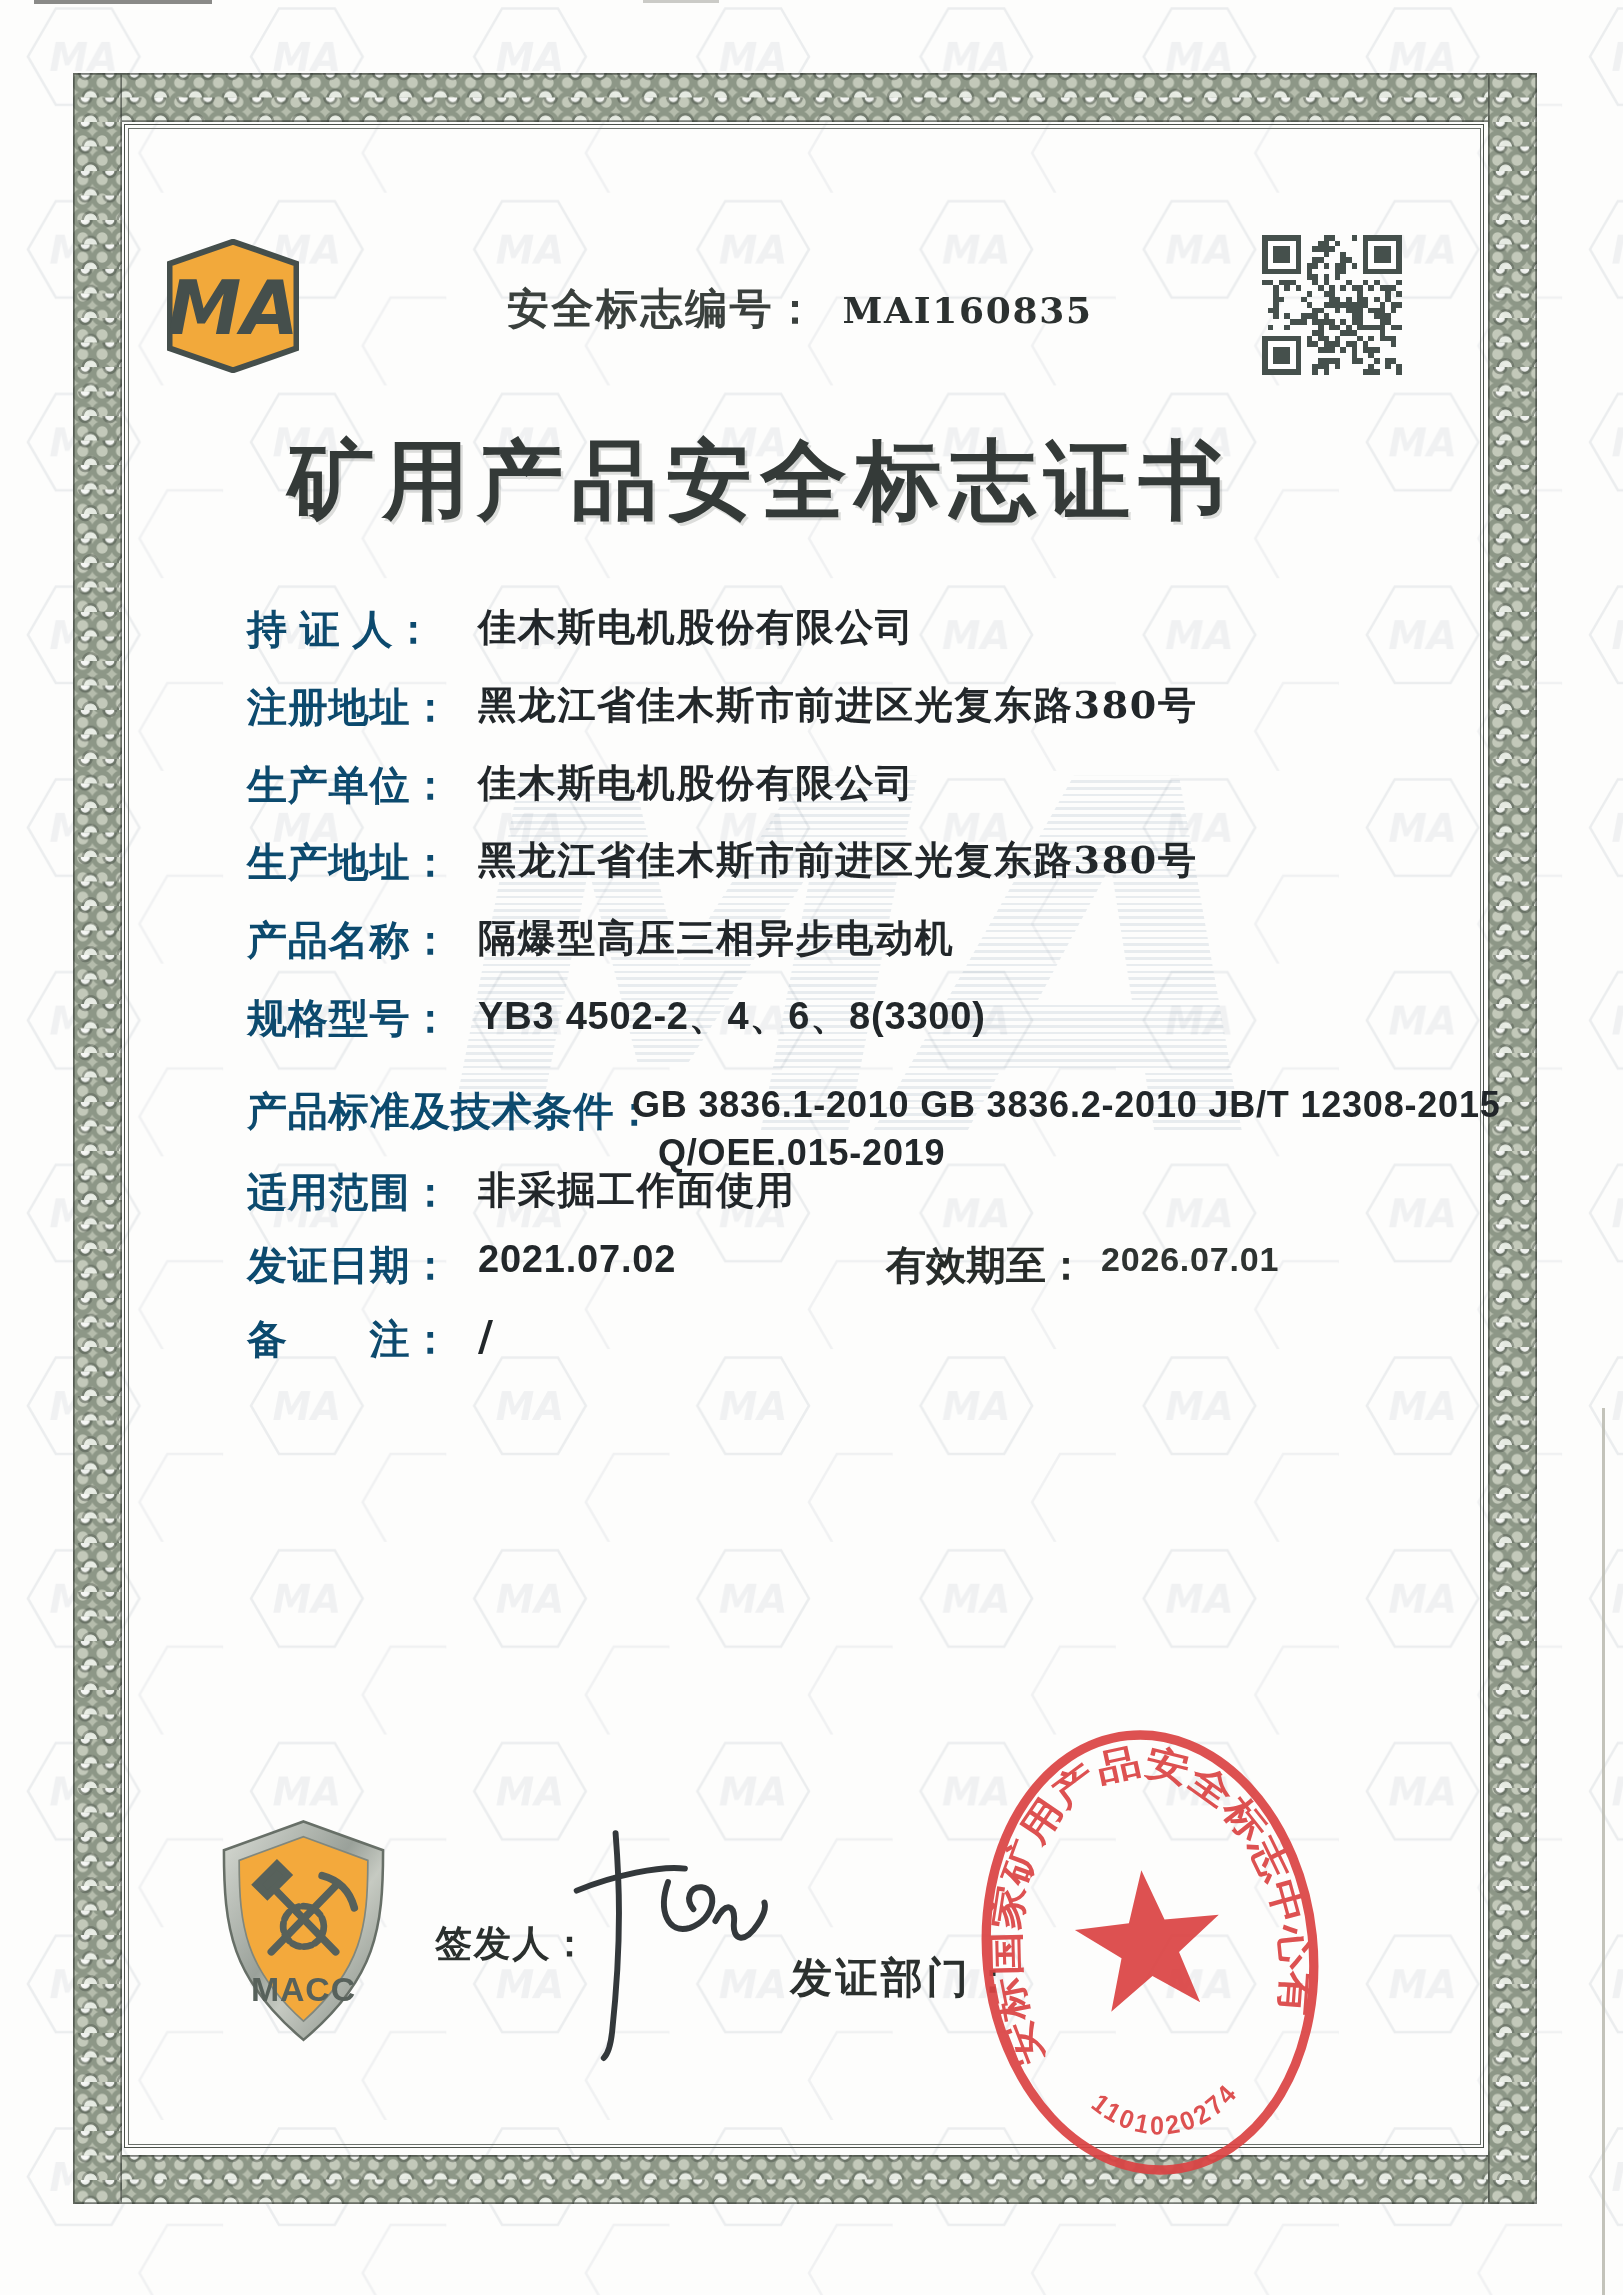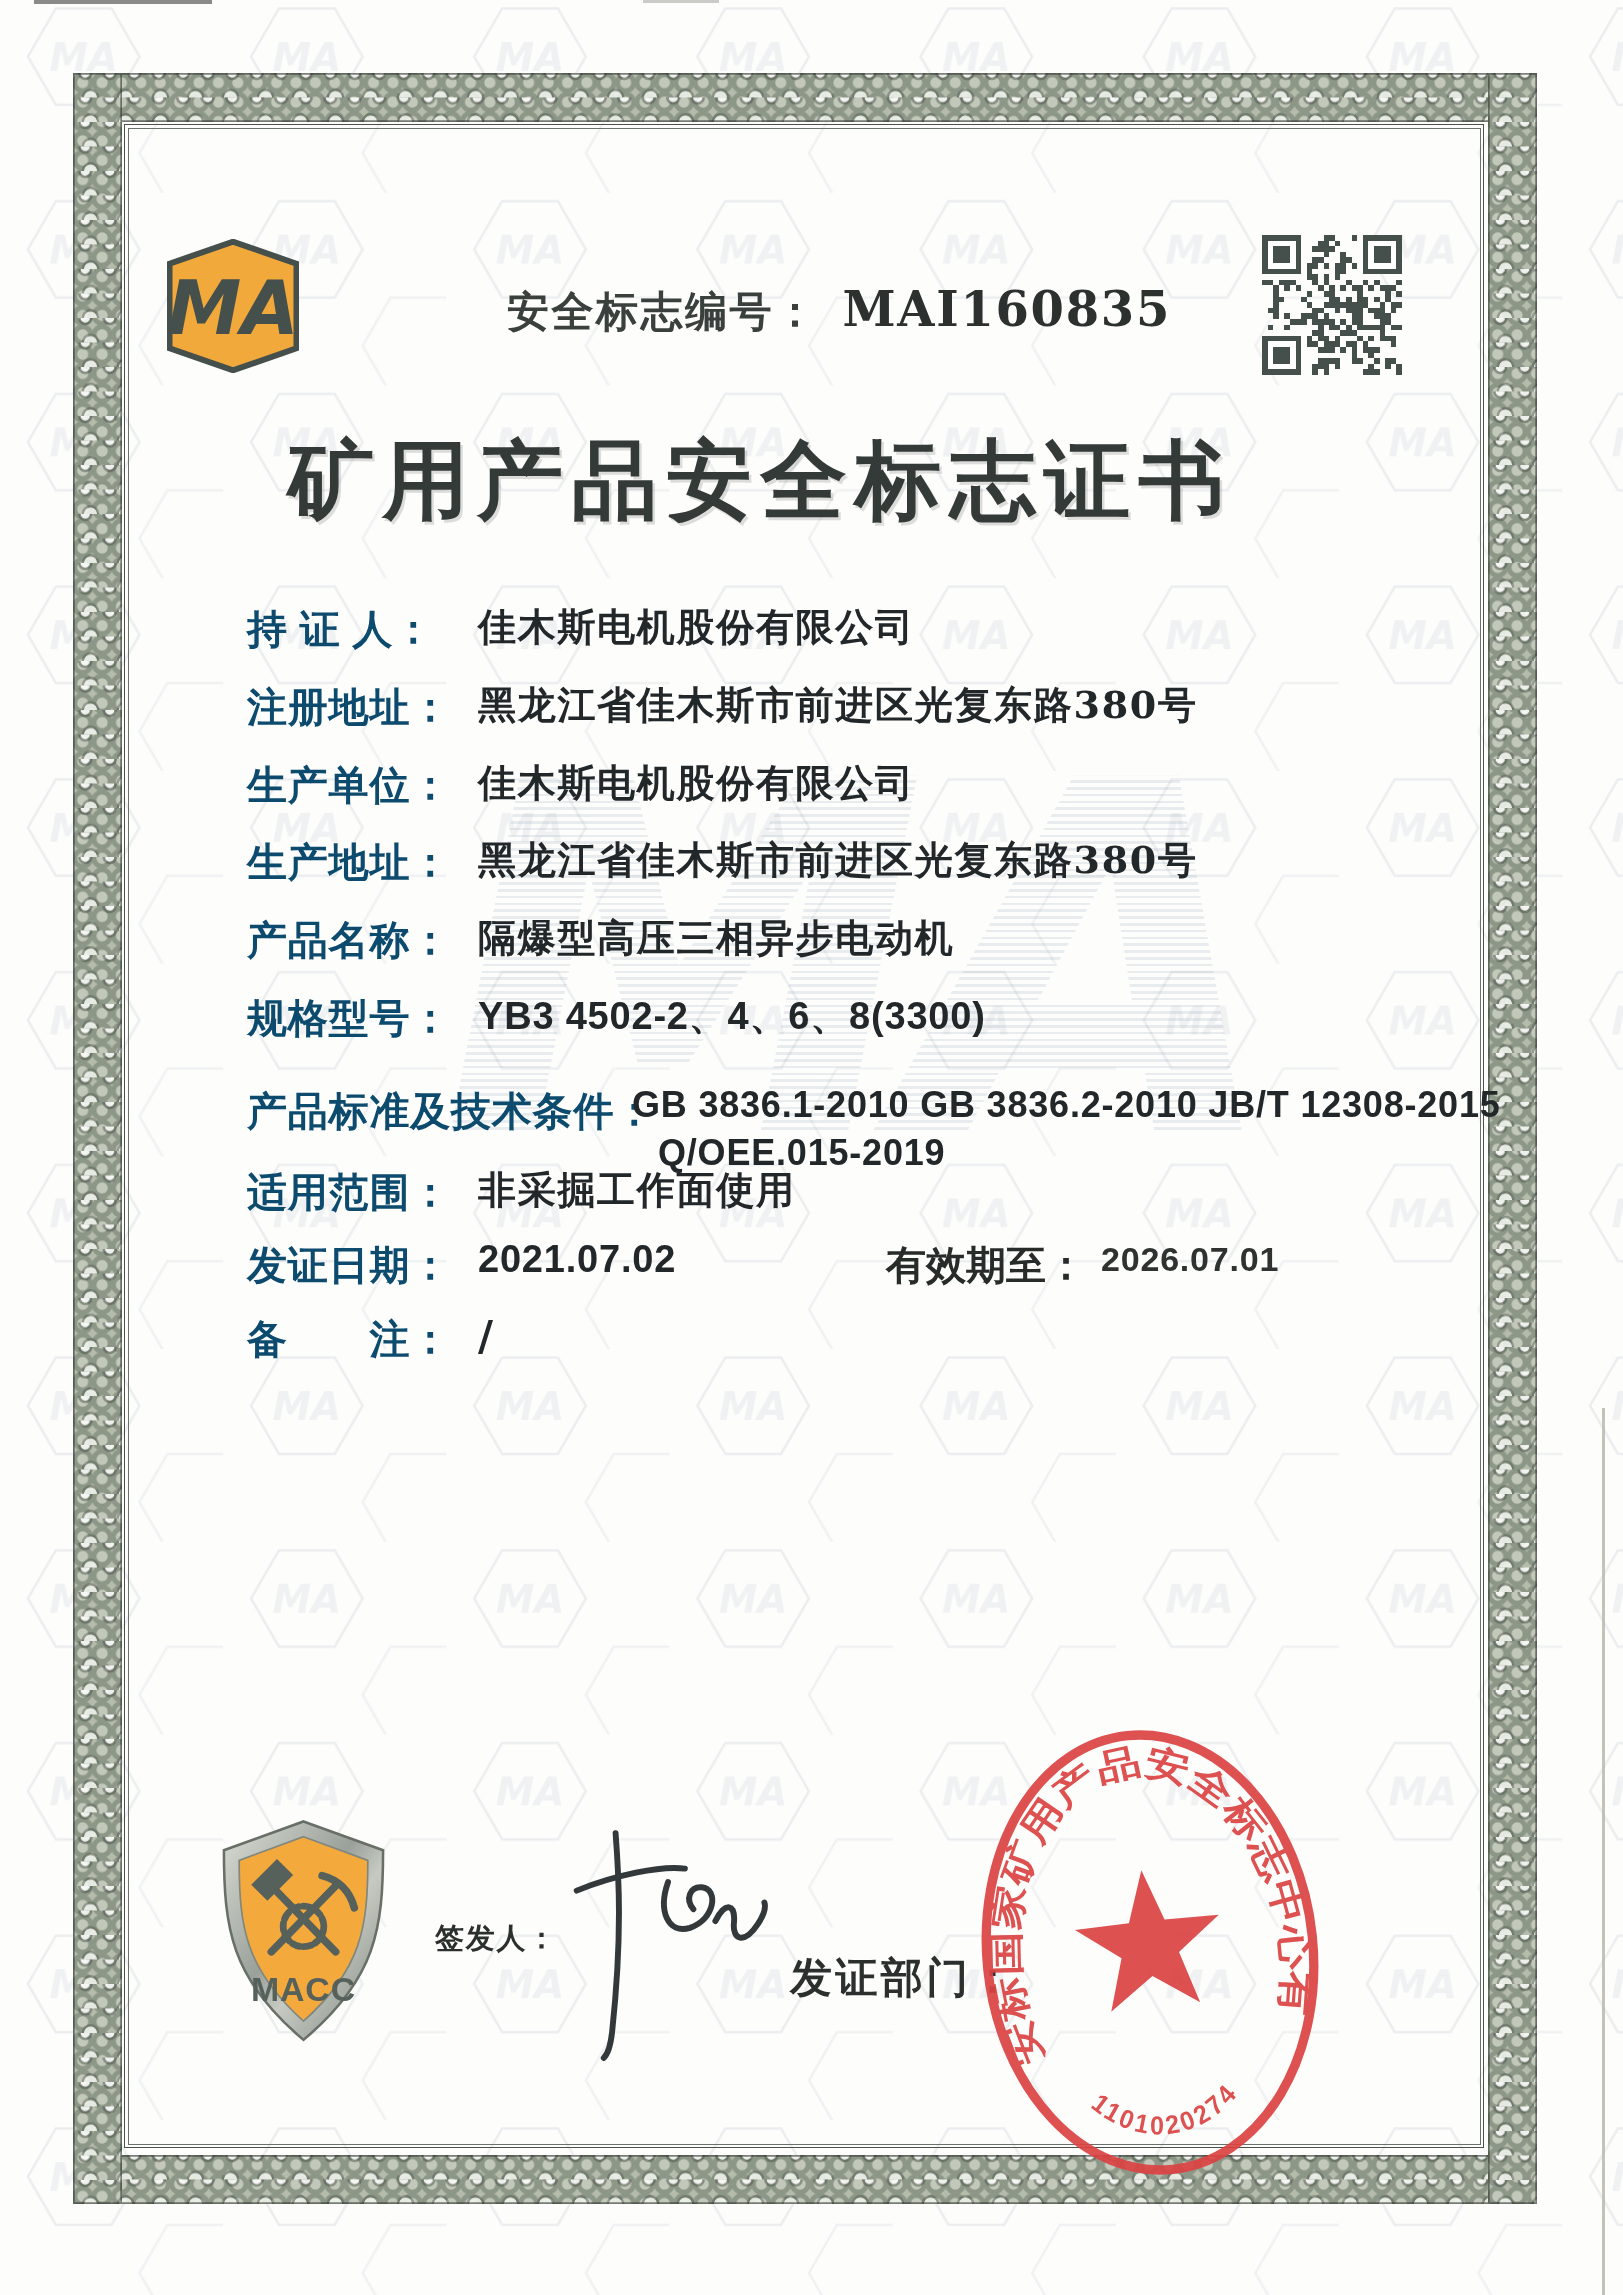--- a/index.html
+++ b/index.html
@@ -43,21 +43,21 @@
     font-size:490px;font-weight:bold;font-style:italic;letter-spacing:-24px;
     line-height:1;
     background:repeating-linear-gradient(180deg, rgba(125,150,170,.38) 0 2.5px, rgba(125,150,170,0) 2.5px 6.8px);
     -webkit-background-clip:text;background-clip:text;color:transparent;
     opacity:.42;pointer-events:none;
   }
   
   .ma-badge{position:absolute;left:167px;top:239px;width:132px;height:134px;}
   .cert-no{position:absolute;left:507px;top:281px;width:609px;font-size:42px;font-weight:bold;color:#3a403d;letter-spacing:2.5px;white-space:nowrap;}
   .cert-no .no-value{
-    font-family:"DejaVu Serif", serif;font-size:48px;letter-spacing:1.7px;color:#2c3130;margin-left:24px;font-weight:bold;
+    font-family:"DejaVu Serif", serif;font-size:36px;letter-spacing:1.7px;color:#2c3130;margin-left:24px;font-weight:bold;
   }
   .qr{position:absolute;left:1261px;top:235px;width:142px;height:140px;}
   
   .title{
     position:absolute;left:194px;top:423px;width:1133px;text-align:center;
     font-family:"DejaVu Serif", serif;
     font-size:86px;font-weight:bold;color:#343a38;letter-spacing:8.5px;white-space:nowrap;
     text-shadow:2.5px 2.5px 0 rgba(70,75,72,.18);
   }
   
@@ -80,21 +80,21 @@
   .remark-val{font-size:41px;}
   
   .statement{
     position:absolute;left:250px;top:1527px;width:1190px;
     font-family:"DejaVu Serif", serif;
     font-size:35px;font-weight:bold;color:#23282a;line-height:57px;
     text-align:justify;text-indent:2em;letter-spacing:0.8px;
   }
   
   .macc{position:absolute;left:207px;top:1818px;width:193px;height:227px;}
-  .signer{position:absolute;left:435px;top:1919px;font-size:29px;font-weight:bold;color:#2b302e;letter-spacing:1.7px;}
+  .signer{position:absolute;left:435px;top:1919px;font-size:37px;font-weight:bold;color:#2b302e;letter-spacing:1.7px;}
   .signature{position:absolute;left:541px;top:1801px;width:254px;height:279px;}
   .issuer{position:absolute;left:790px;top:1950px;font-size:42px;font-weight:bold;color:#2b302e;letter-spacing:3.4px;}
   .seal{position:absolute;left:947px;top:1699px;width:406px;height:507px;opacity:.92;}
 </style>
 </head>
 <body>
 
 <div class="page">
 
   <svg class="hex-tiles" width="1623" height="2295" viewBox="0 0 1920 2715">

